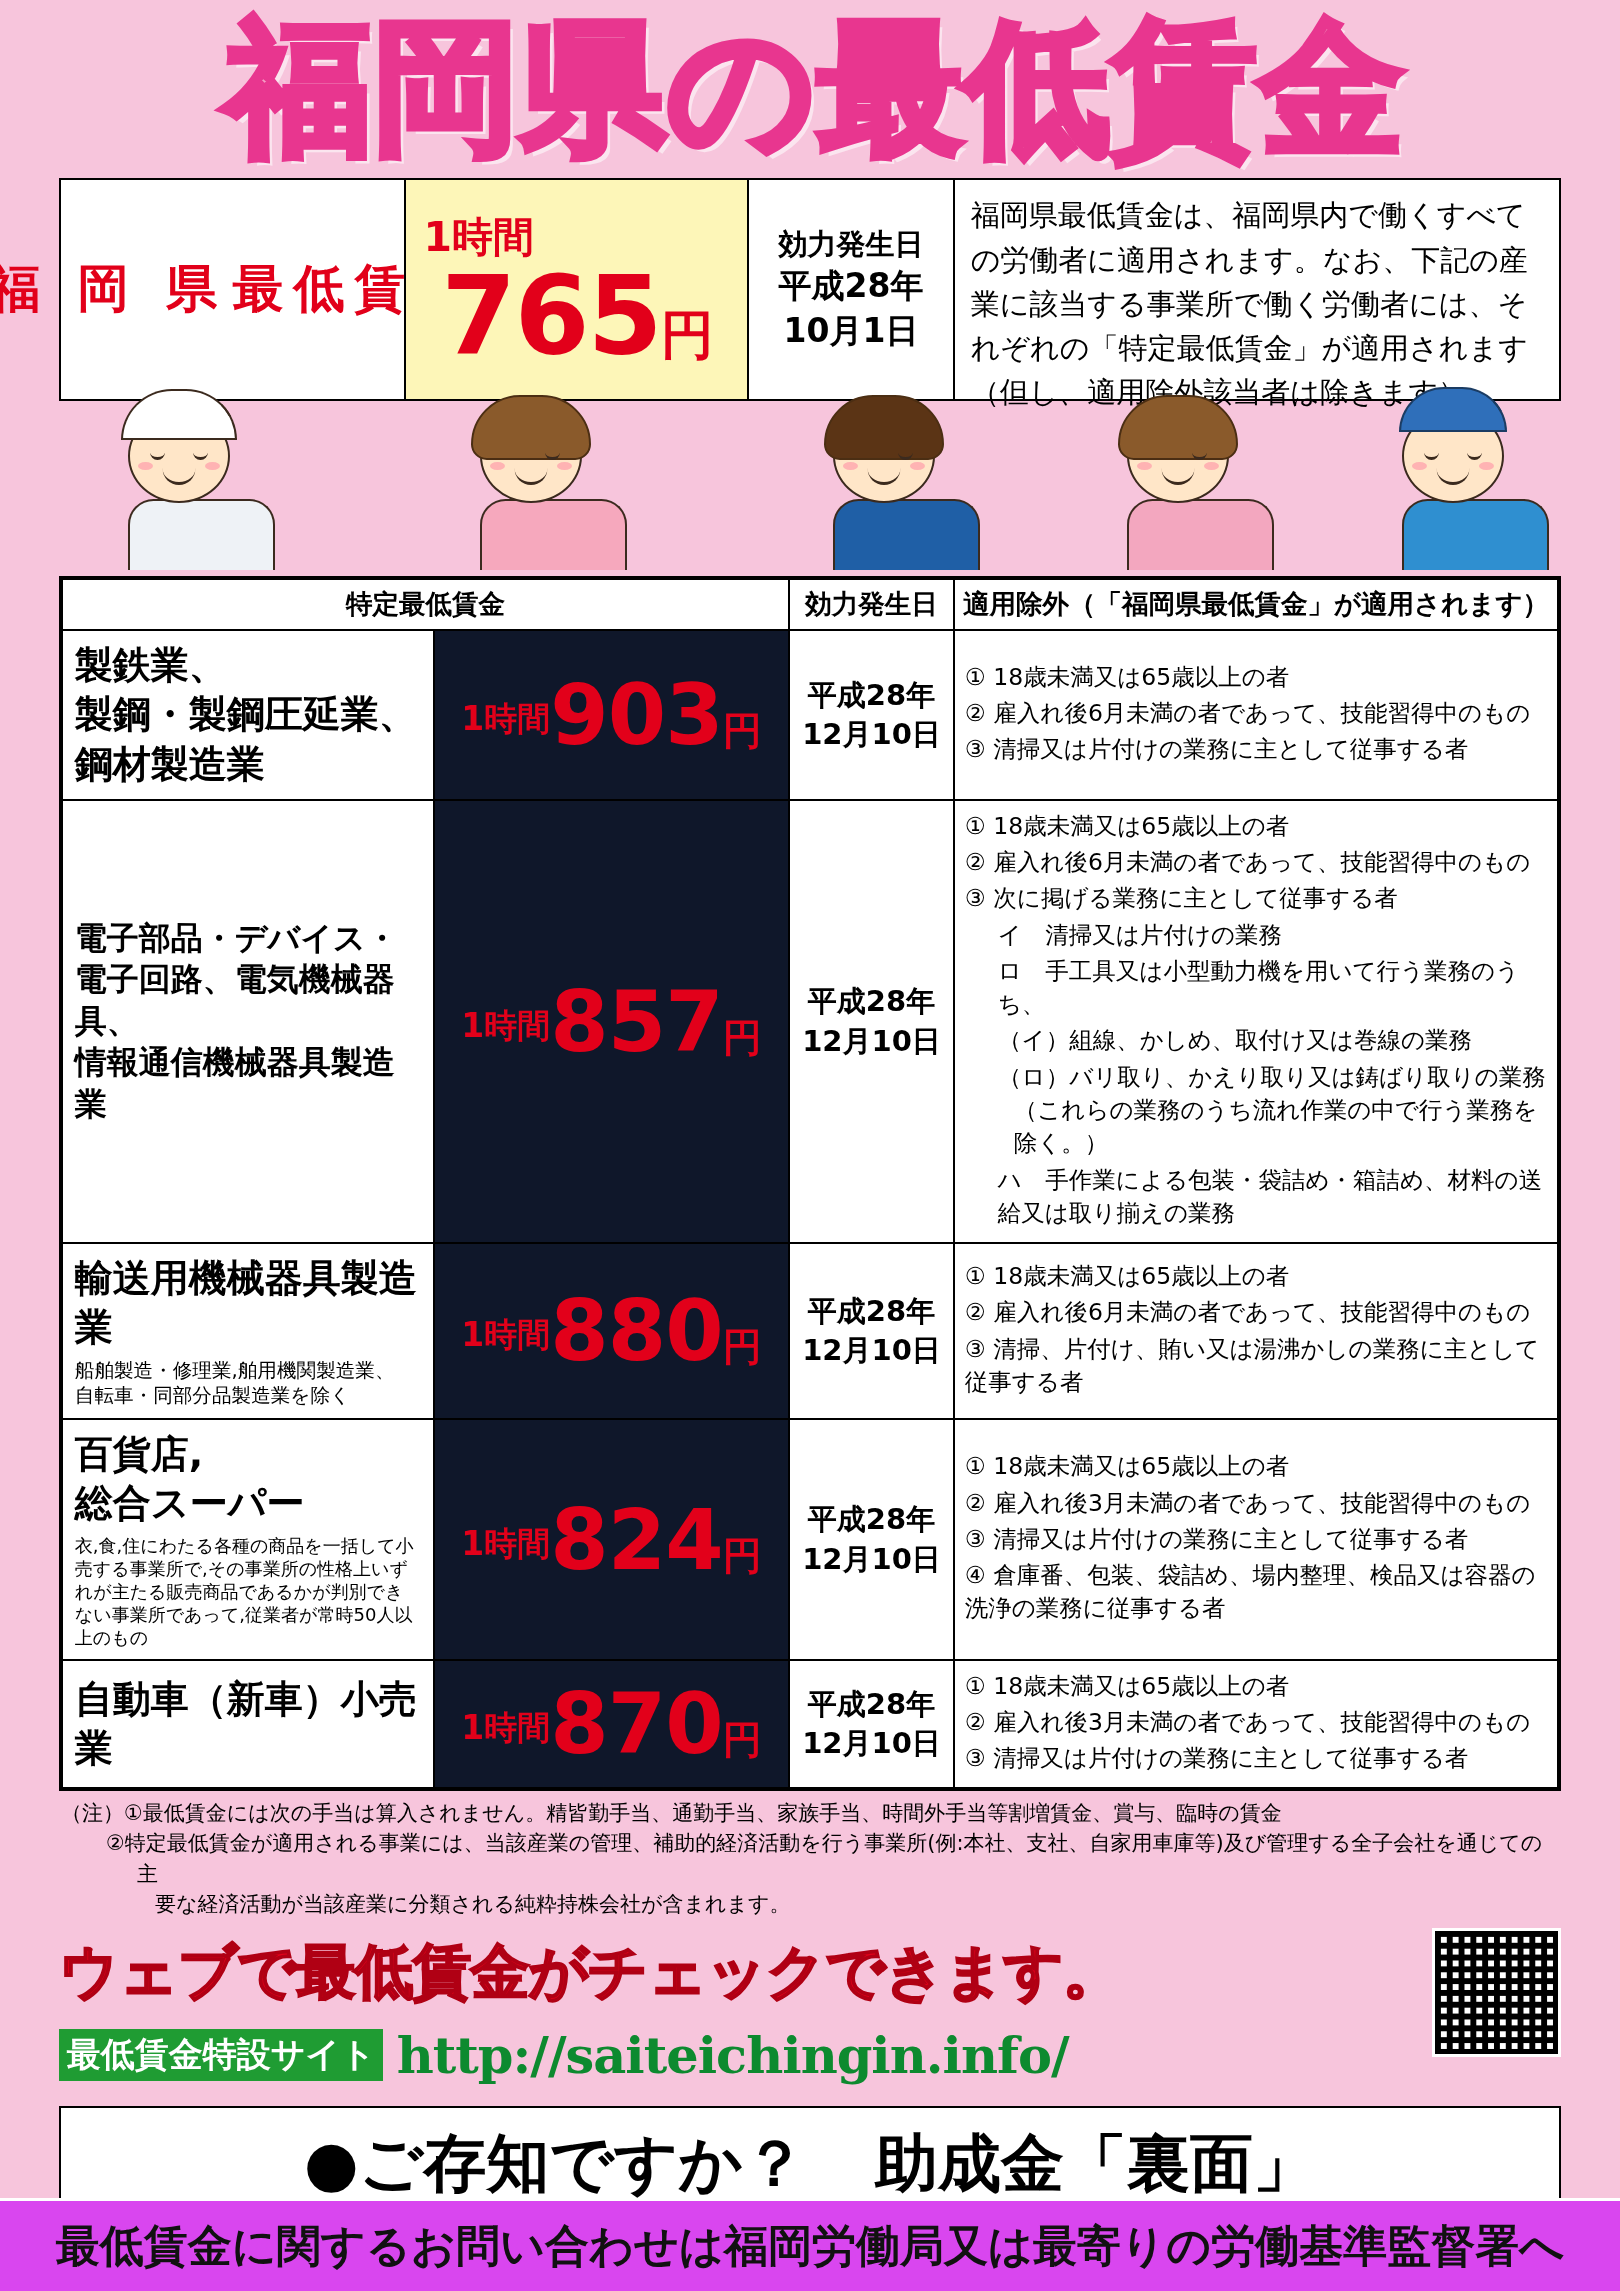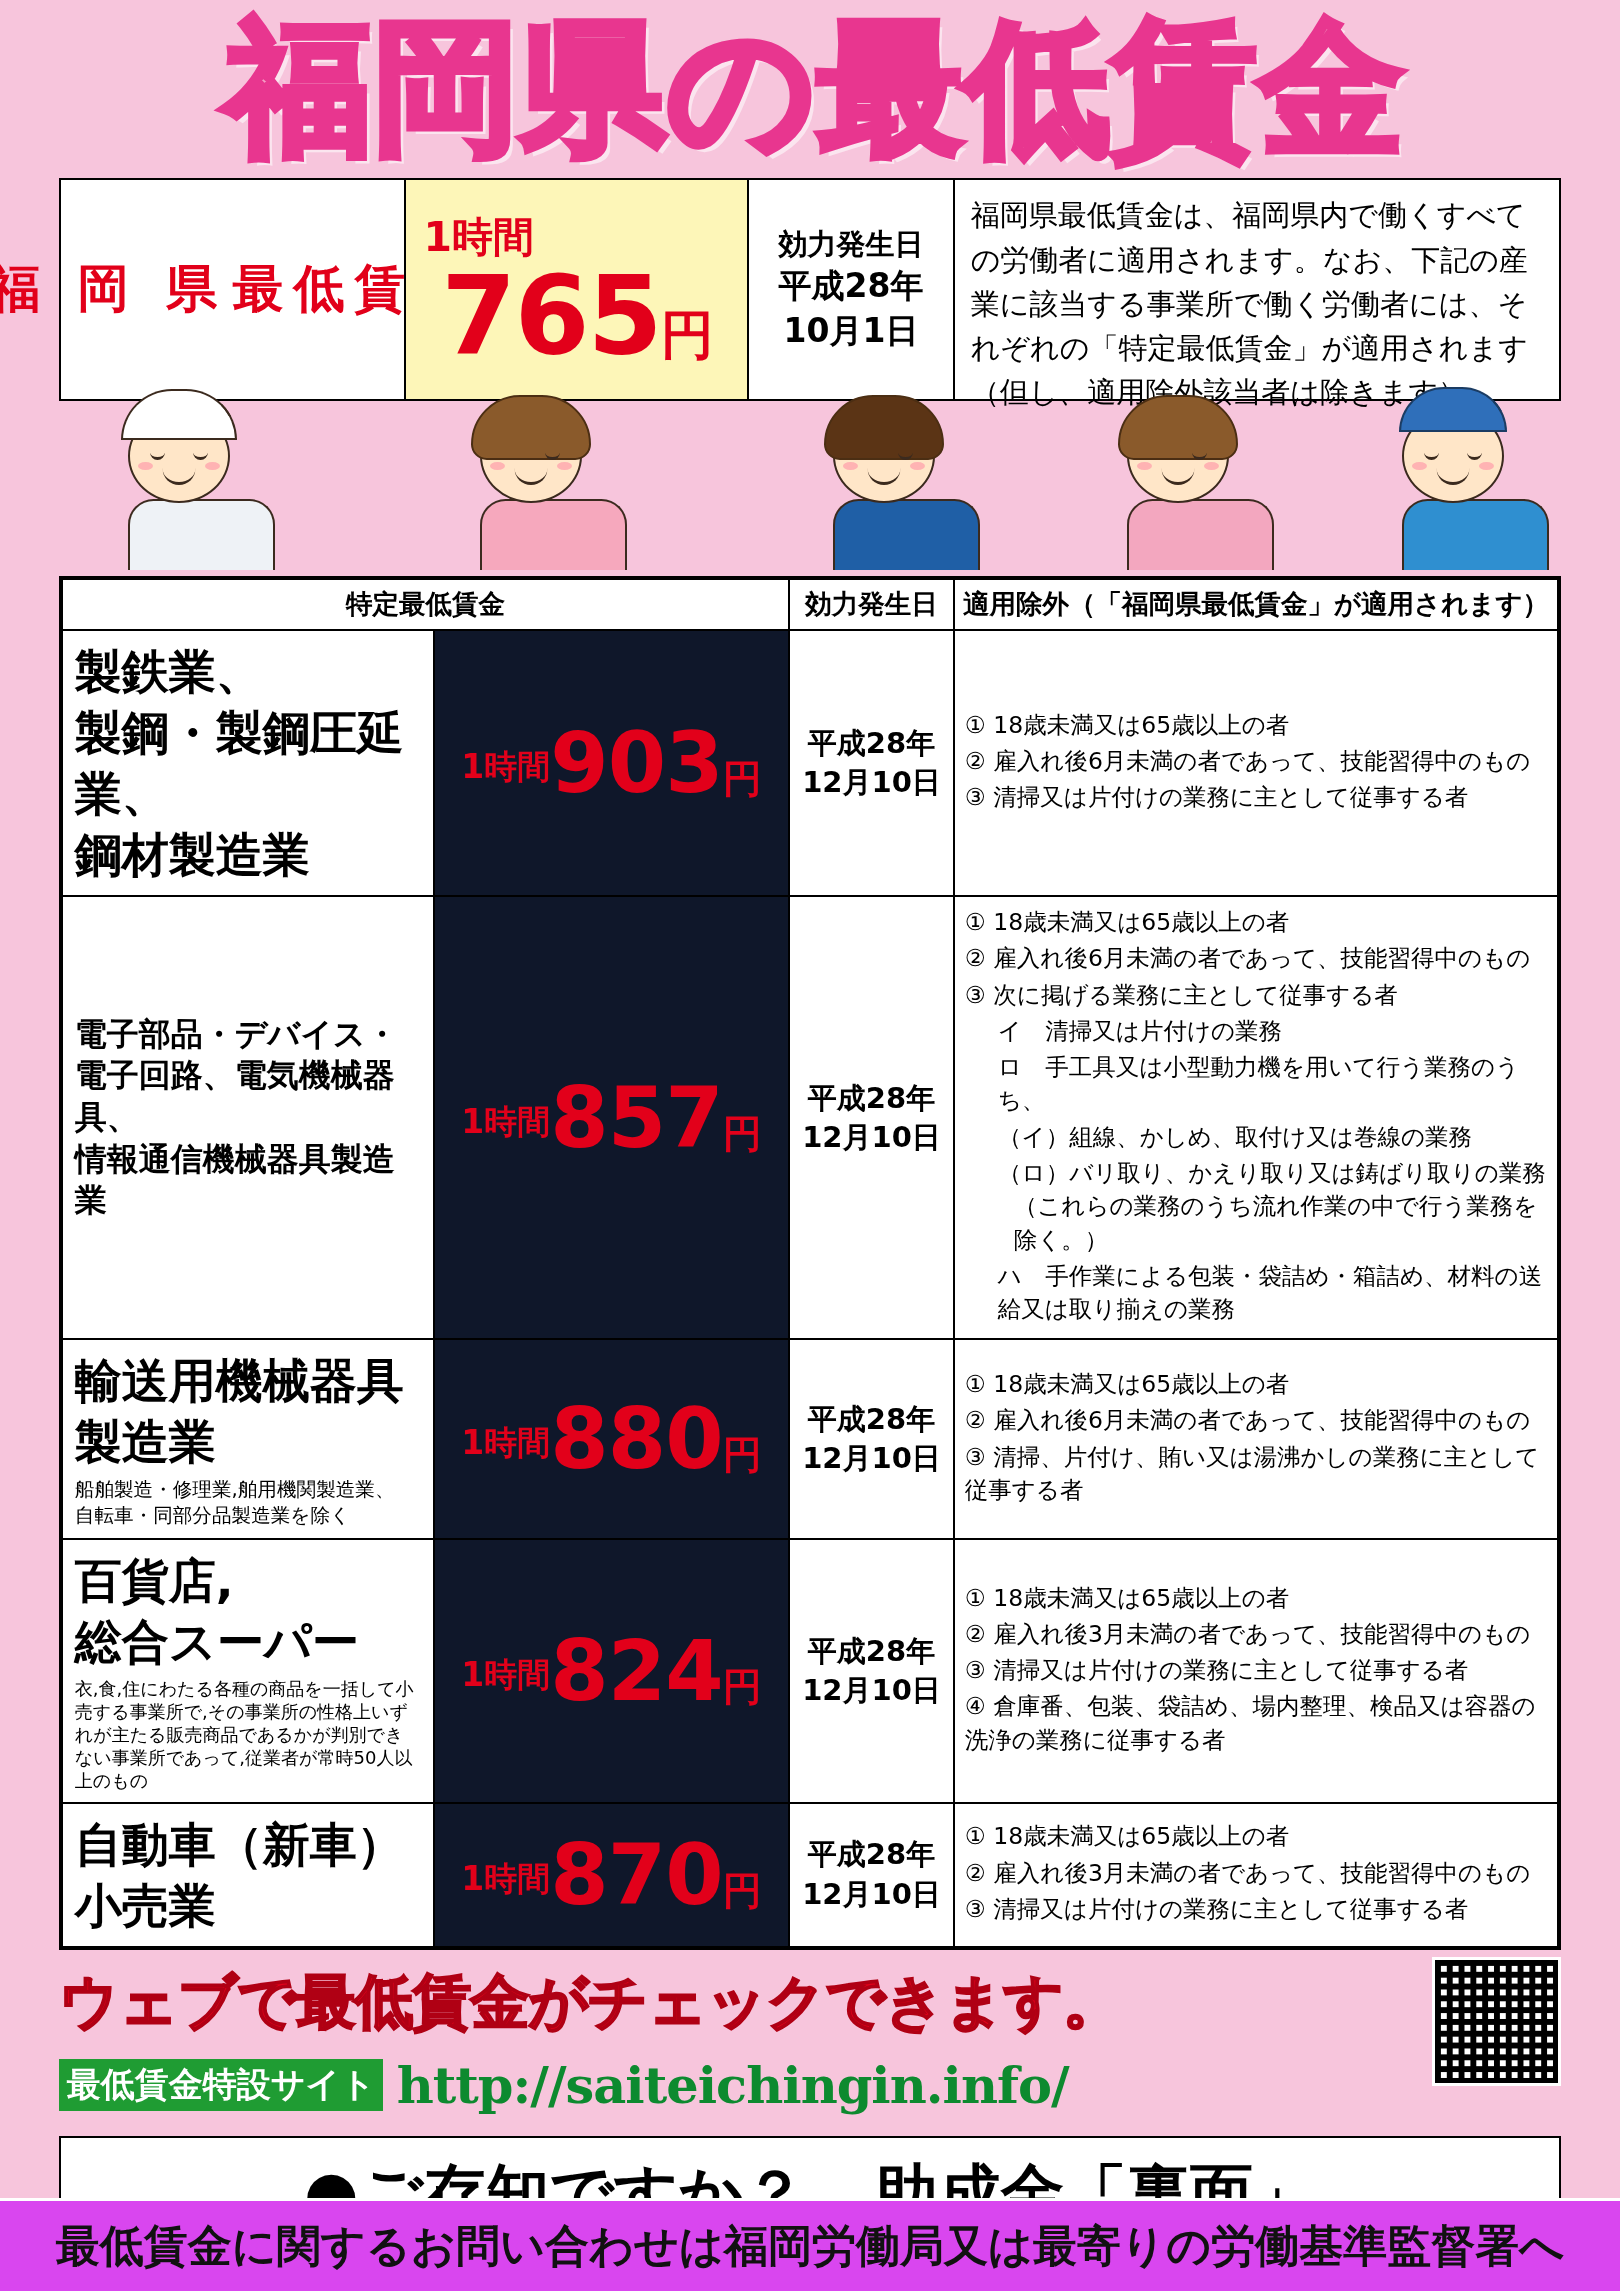--- a/index.html
+++ b/index.html
@@ -155,21 +155,21 @@
   .hdr th {
     font-size: 26.5px; font-weight:bold; padding: 6.9px 0; text-align:center;
     background:#fff;
   }
   .col-ind { width: 372px; }
   .col-amt { width: 355px; }
   .col-date { width: 165px; }
 
   .ind-cell { padding: 9.8px 11.8px; }
   .ind-main {
-    font-size: 47px; font-weight:bold; line-height:1.3; color:#000;
+    font-size: 38px; font-weight:bold; line-height:1.3; color:#000;
   }
   .ind-main.sm { font-size: 32px; }
   .ind-sub {
     font-size: 19.6px; line-height:1.3; margin-top:4.9px; color:#000;
   }
   .ind-sub2 { font-size: 18px; line-height:1.28; margin-top:4.9px; }
 
   .amt-cell {
     background:#0f172a; text-align:center; padding: 5.9px 3.9px;
     white-space: nowrap;
@@ -457,20 +457,25 @@
             <li>① 18歳未満又は65歳以上の者</li>
             <li>② 雇入れ後3月未満の者であって、技能習得中のもの</li>
             <li>③ 清掃又は片付けの業務に主として従事する者</li>
           </ol>
         </td>
       </tr>
     </tbody>
       </table>
   </div>
 
+  <div class="notes">
+    <div>（注）①最低賃金には次の手当は算入されません。精皆勤手当、通勤手当、家族手当、時間外手当等割増賃金、賞与、臨時の賃金</div>
+    <div class="n2" style="padding-left:76px;">②特定最低賃金が適用される事業には、当該産業の管理、補助的経済活動を行う事業所(例:本社、支社、自家用車庫等)及び管理する全子会社を通じての主</div>
+    <div class="n2b" style="padding-left:94px;">要な経済活動が当該産業に分類される純粋持株会社が含まれます。</div>
+  </div>
 
   <div class="web">
     <div class="web-title">ウェブで最低賃金がチェックできます。</div>
     <div class="web-row2">
       <span class="web-tag">最低賃金特設サイト</span>
       <span class="web-url">http://saiteichingin.info/</span>
     </div>
     <div class="qr">
         <div class="qr-inner"></div>
       </div>

